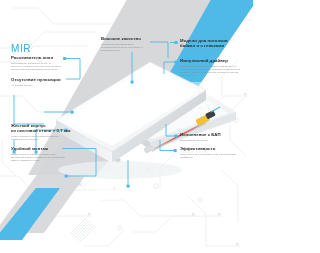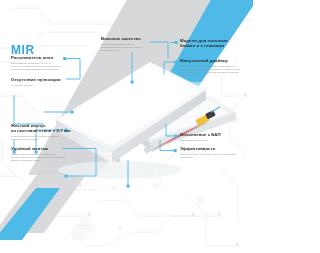--- a/index.html
+++ b/index.html
@@ -21,21 +21,21 @@
   .product{position:absolute;inset:0;z-index:2;}
 
   
   .leaders{position:absolute;inset:0;z-index:3;}
 
   
   .texts{position:absolute;inset:0;z-index:4;}
 
   .logo{
     position:absolute;left:11px;top:43.5px;
-    font-size:12px;font-weight:bold;letter-spacing:.6px;
+    font-size:10px;font-weight:normal;letter-spacing:.6px;
     color:#3aa8e0;line-height:1;
   }
 
   .blk{position:absolute;}
   .blk .h{
     font-size:4.3px;font-weight:bold;color:#2b2b2b;
     line-height:5.4px;letter-spacing:.05px;white-space:nowrap;
   }
   .blk .h.wrap{white-space:normal;}
   .blk .p{

